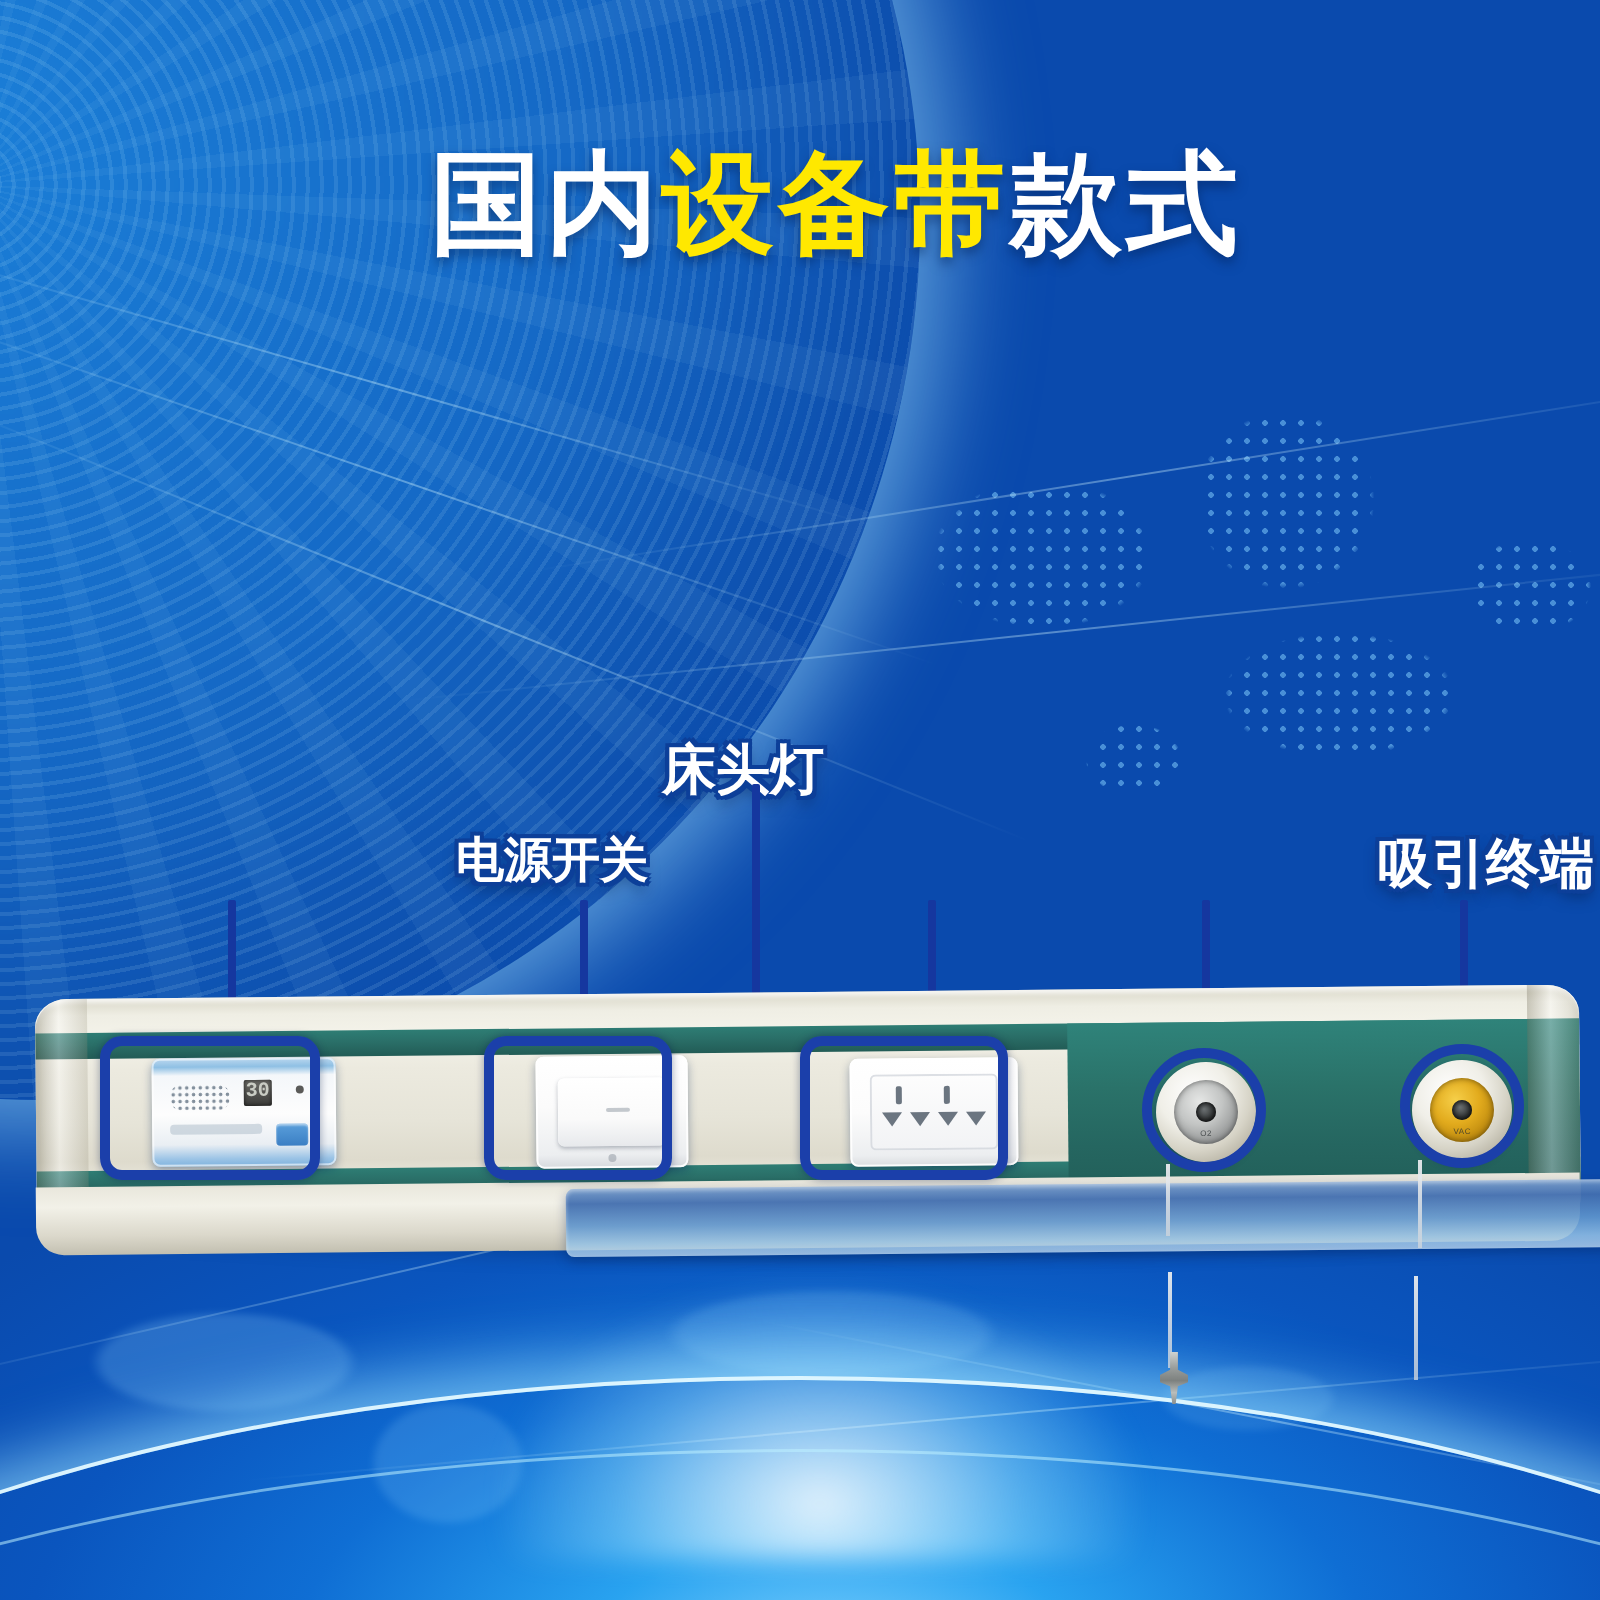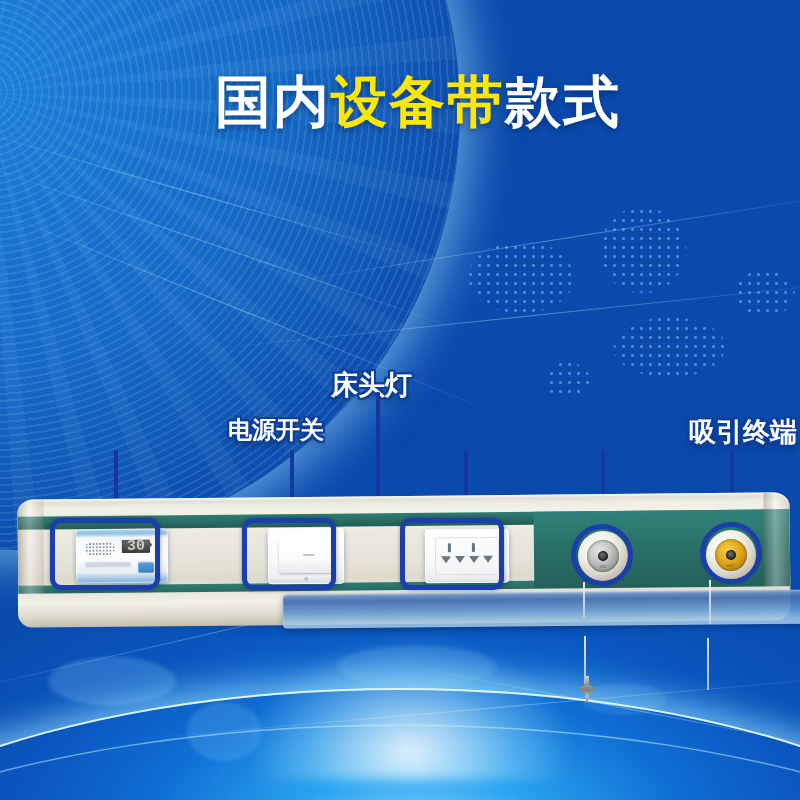--- a/index.html
+++ b/index.html
@@ -209,23 +209,23 @@
     background:linear-gradient(180deg,#bcd8ef 0%,#8fc0e4 8%,#f4f7fa 16%,#fdfdfd 52%,#e9eef3 80%,#9cc4e6 93%,#7fb2dd 100%);
     box-shadow:0 2px 5px rgba(10,40,90,.4), inset 0 0 0 1px rgba(255,255,255,.6);
   }
   .ic-grille {
     position:absolute; left:9px; top:13px; width:30px; height:13px;
     background-image:radial-gradient(rgba(110,125,140,.85) .9px, rgba(0,0,0,0) 1px);
     background-size:3.4px 3.4px;
     border-radius:6px;
   }
   .ic-display {
-    position:absolute; left:46px; top:11px; width:28px; height:13px;
+    position:absolute; left:46px; top:11px; width:14px; height:13px;
     background:linear-gradient(180deg,#6c6c68,#3c3c3a);
-    border-radius:1px; color:#c9ccc4; font-size:15px; font-weight:bold;
+    border-radius:1px; color:#c9ccc4; font-size:10px; font-weight:bold;
     text-align:center; line-height:13px; letter-spacing:0;
     font-family:"Liberation Mono","DejaVu Sans Mono",monospace;
     box-shadow:inset 0 0 2px rgba(0,0,0,.7);
   }
   .ic-led { position:absolute; left:72px; top:14px; width:4px; height:4px; border-radius:50%; background:#5a5a58; }
   .ic-bar { position:absolute; left:9px; top:33px; width:46px; height:5px; background:rgba(170,185,200,.5); border-radius:2px; }
   .ic-btn {
     position:absolute; left:62px; top:33px; width:16px; height:11px; border-radius:2px;
     background:linear-gradient(180deg,#5a9fdb,#3b7fc4); box-shadow:inset 0 1px 1px rgba(255,255,255,.5);
   }

